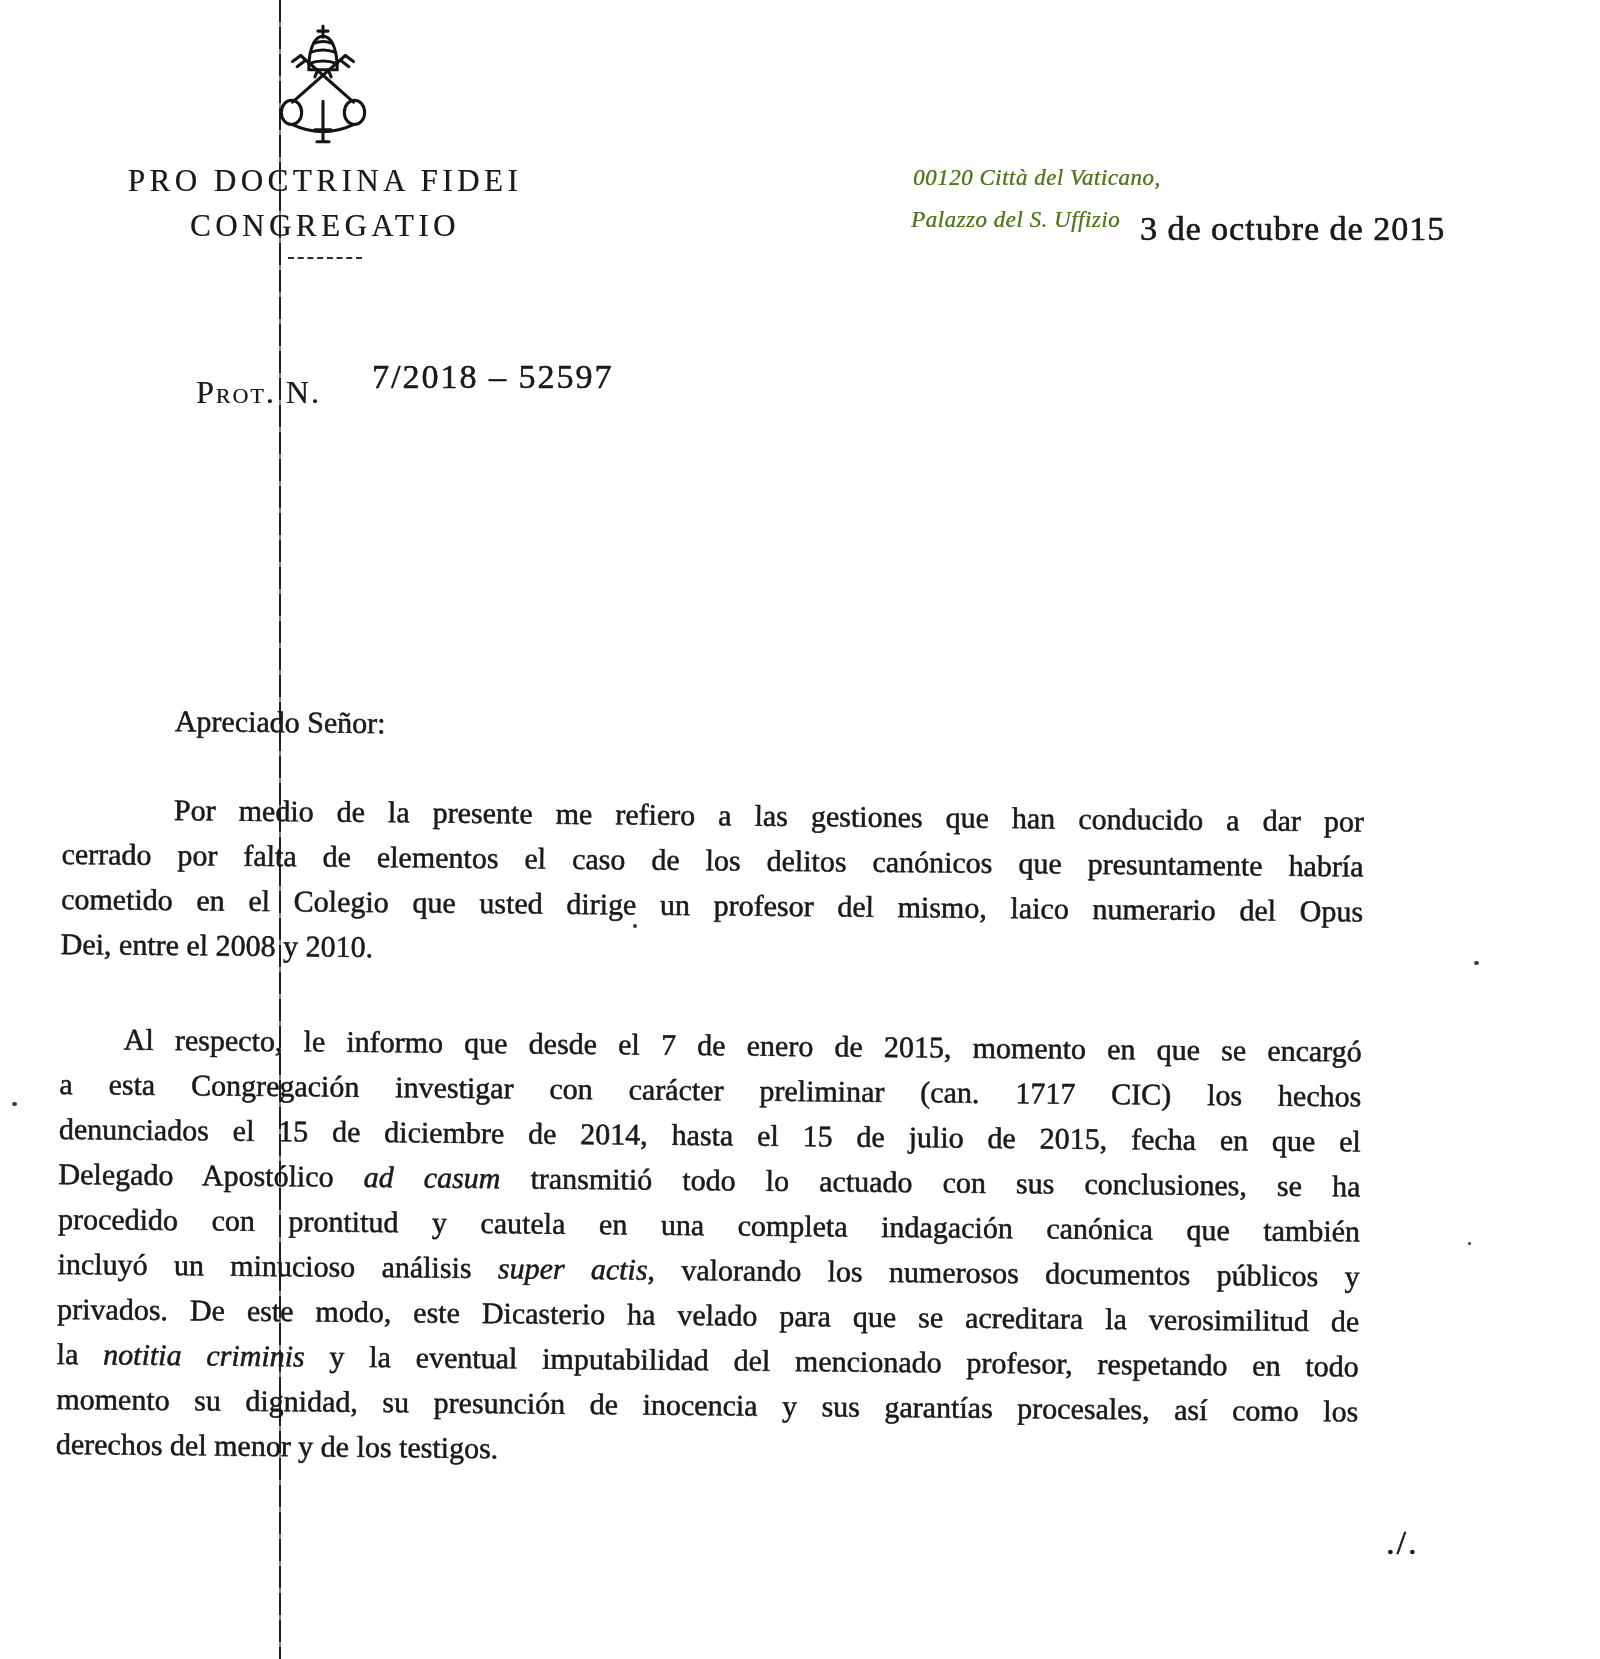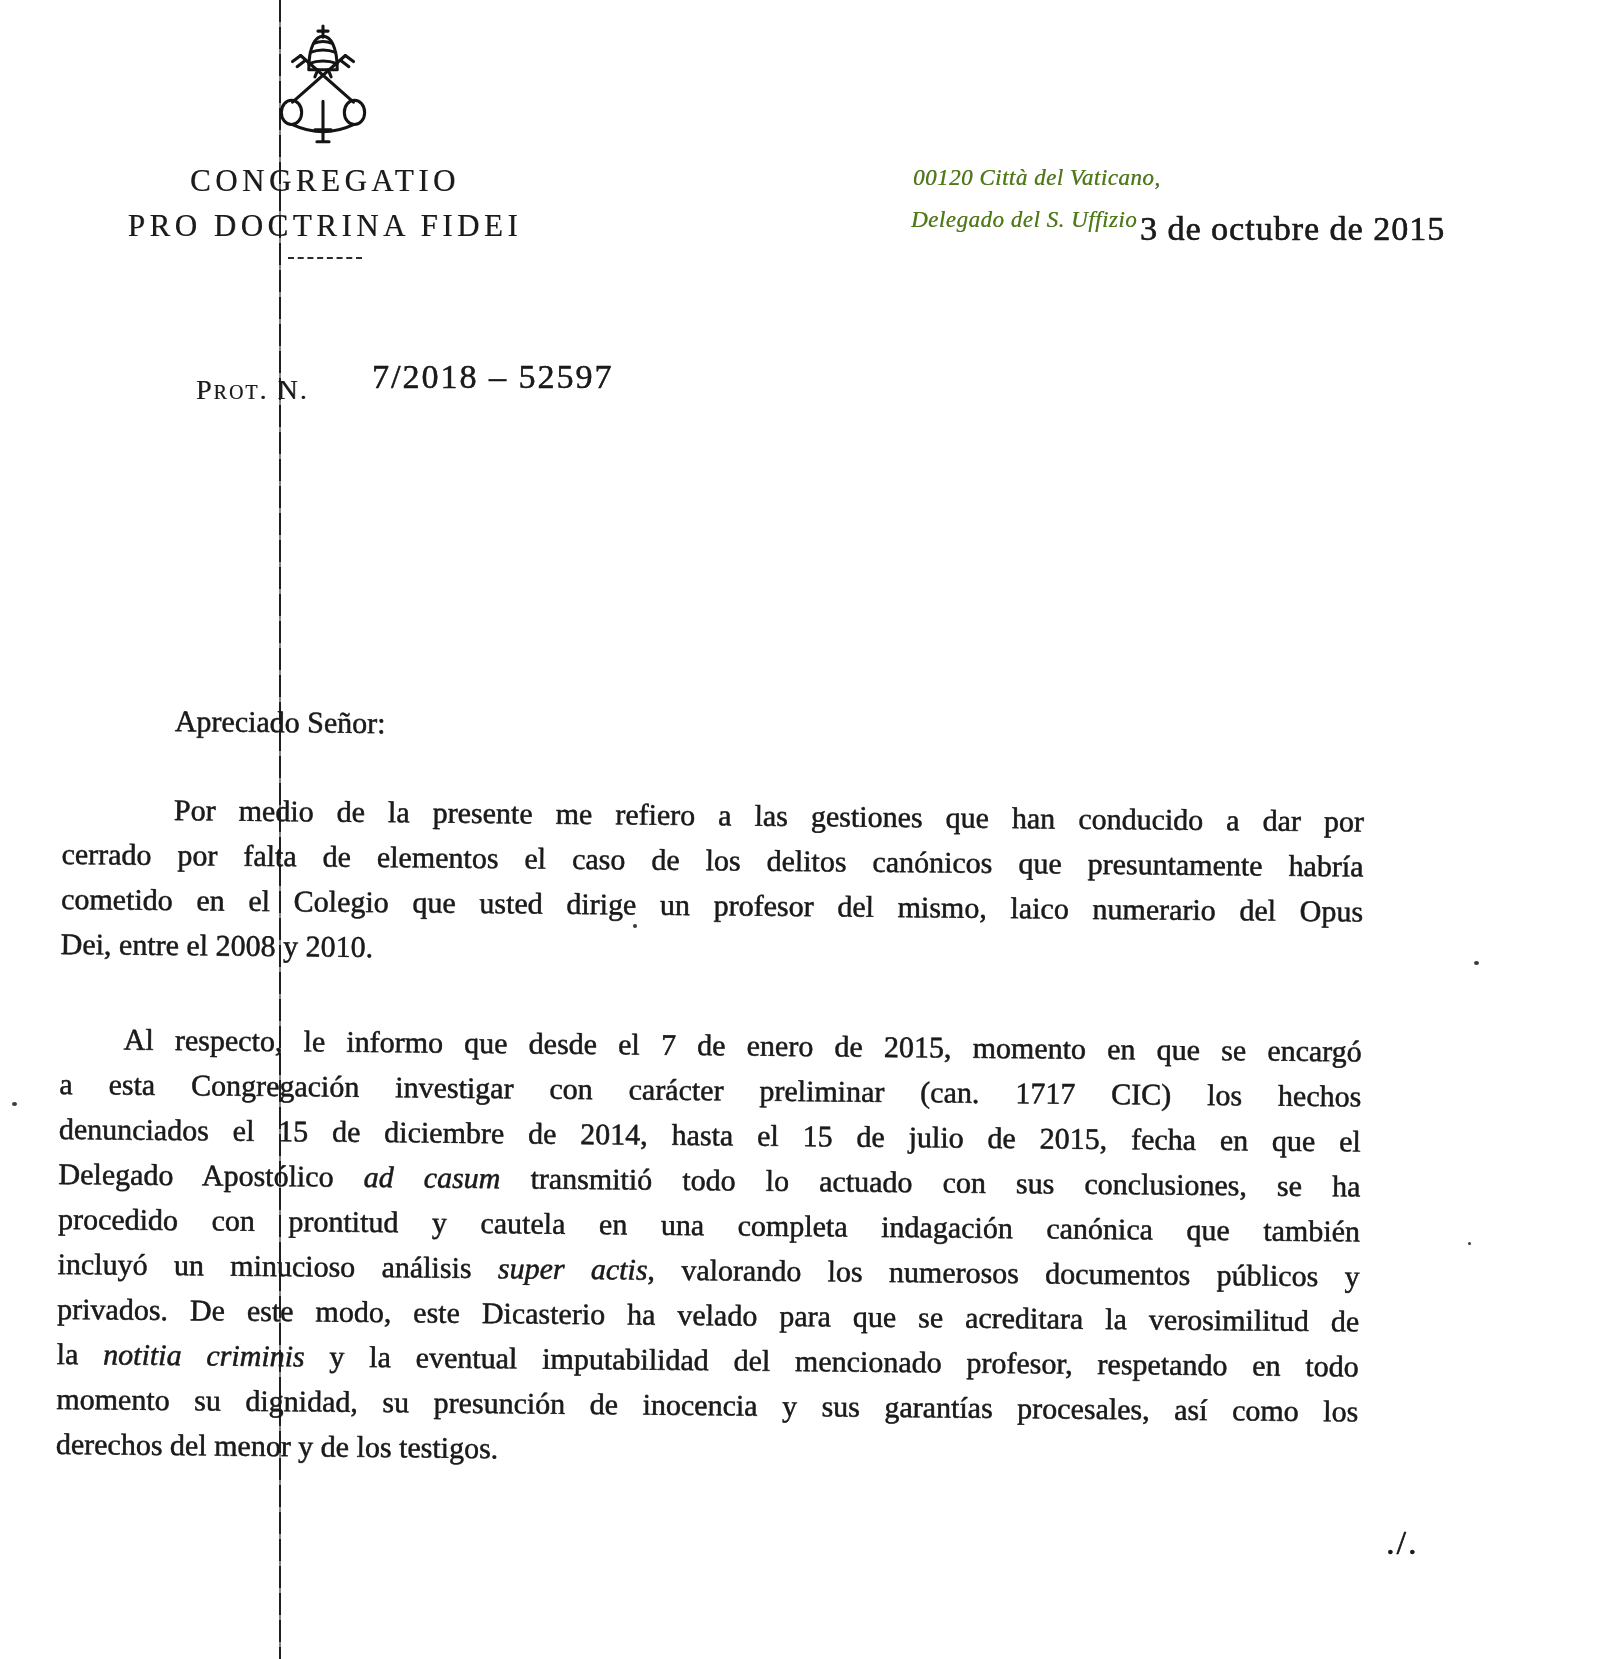--- a/index.html
+++ b/index.html
@@ -42,21 +42,21 @@
   .addr2{ left:911px; top:207px; }
   .date{
     position:absolute; left:1140px; top:210px;
     font-size:34px; -webkit-text-stroke:0.5px #151515;
     letter-spacing:1px;
   }
 
   
   .prot-label{
     position:absolute; left:196px; top:374px;
-    font-variant:small-caps; font-size:28px; letter-spacing:2px;
+    font-variant:small-caps; font-size:32px; letter-spacing:2px;
   }
   .prot-number{
     position:absolute; left:372px; top:358px;
     font-size:34px; letter-spacing:2px; -webkit-text-stroke:0.4px #151515;
   }
 
   
   .typed{
     position:absolute; left:63px; top:697px; width:1302px;
     font-size:30px; line-height:45px;
@@ -103,27 +103,27 @@
       <path d="M24 31 l-8 6 M28.5 36 l-8 6"></path>
       <ellipse cx="15" cy="87" rx="10" ry="12"></ellipse>
       <ellipse cx="77" cy="87" rx="10" ry="12"></ellipse>
       <path d="M16 99 Q46 113 76 99"></path>
       <path d="M46 76 V116 M38 104 h16 M40 116 h12"></path>
     </g>
   </svg>
 </div>
 
 <div class="letterhead-text ink">
+  <div>PRO DOCTRINA FIDEI</div>
   <div>CONGREGATIO</div>
-  <div>PRO DOCTRINA FIDEI</div>
   <div class="letterhead-rule"></div>
 </div>
 
 <div class="addr addr1 ink">00120 Città del Vaticano,</div>
-<div class="addr addr2 ink">Delegado del S. Uffizio</div>
+<div class="addr addr2 ink">Palazzo del S. Uffizio</div>
 <div class="date ink">3 de octubre de 2015</div>
 
 <div class="prot-label ink">Prot. N.</div>
 <div class="prot-number ink">7/2018 – 52597</div>
 
 <div class="typed ink">
   <div class="salutation">Apreciado Señor:</div>
   <div>
       <div class="paragraph p0">
         <div class="line first"><span>Por medio de la presente me refiero a las gestiones que han conducido a dar por</span></div>

